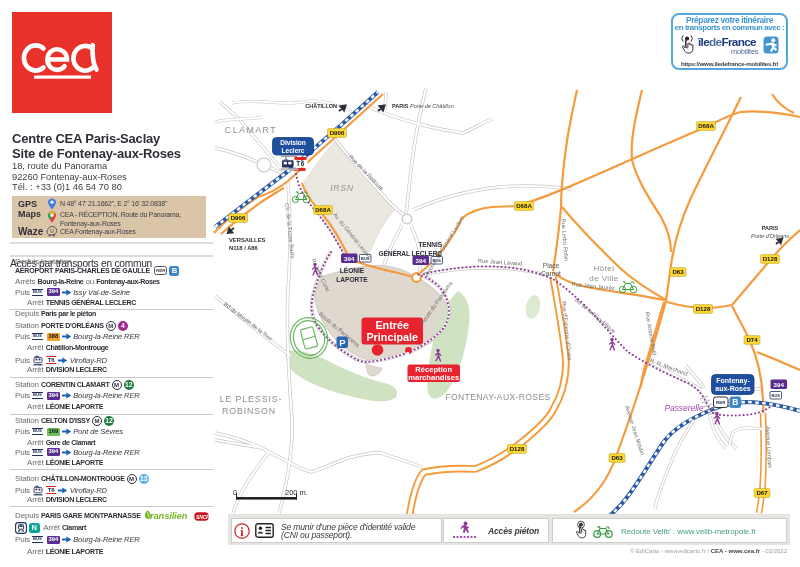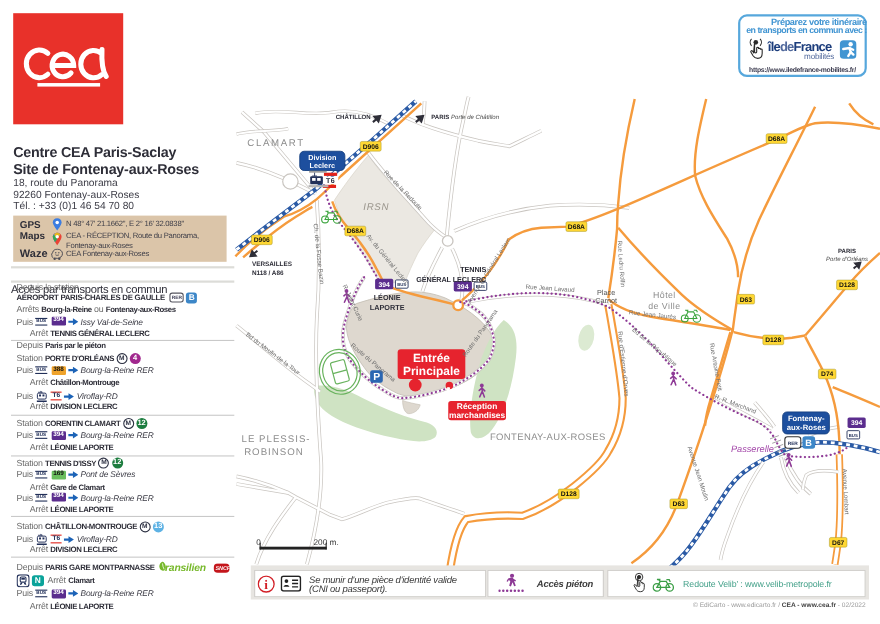--- a/index.html
+++ b/index.html
@@ -473,21 +473,21 @@
 <div class="ln" style="left:15px;top:380px">Station <b>CORENTIN CLAMART</b> <span class="mc">M</span> <span class="lc" style="background:#1d7d3f">12</span></div>
 
 <div class="ln" style="left:15px;top:391px">Puis <span class="bus">BUS</span>&nbsp; <span class="nb" style="background:#5b2d8e">394</span> <svg class="arr" width="9.5" height="7" viewBox="0 0 9.5 7">
         <path d="M0 3.5 h5" stroke="#1c63b7" stroke-width="2"></path>
         <path d="M4.3 0.4 L9.2 3.5 L4.3 6.6Z" fill="#1c63b7"></path>
       </svg> <i>Bourg-la-Reine RER</i></div>
 
 <div class="ln" style="left:27px;top:401.5px">Arrêt <b>LÉONIE LAPORTE</b></div>
 <div class="sep" style="top:413.5px"></div>
 
-<div class="ln" style="left:15px;top:416px">Station <b>TENNIS D'ISSY</b> <span class="mc">M</span> <span class="lc" style="background:#1d7d3f">12</span></div>
+<div class="ln" style="left:15px;top:416px">Station <b>CELTON D'ISSY</b> <span class="mc">M</span> <span class="lc" style="background:#1d7d3f">12</span></div>
 
 <div class="ln" style="left:15px;top:427px">Puis <span class="bus">BUS</span>&nbsp; <span class="nb" style="background:#6abf5e;color:#111">169</span> <svg class="arr" width="9.5" height="7" viewBox="0 0 9.5 7">
         <path d="M0 3.5 h5" stroke="#1c63b7" stroke-width="2"></path>
         <path d="M4.3 0.4 L9.2 3.5 L4.3 6.6Z" fill="#1c63b7"></path>
       </svg> <i>Pont de Sèvres</i></div>
 
 <div class="ln" style="left:27px;top:438px">Arrêt <b>Gare de Clamart</b></div>
 
 <div class="ln" style="left:15px;top:447.5px">Puis <span class="bus">BUS</span>&nbsp; <span class="nb" style="background:#5b2d8e">394</span> <svg class="arr" width="9.5" height="7" viewBox="0 0 9.5 7">
         <path d="M0 3.5 h5" stroke="#1c63b7" stroke-width="2"></path>
@@ -532,21 +532,21 @@
       </svg> <span class="nbg">N</span>&nbsp; Arrêt <b>Clamart</b></div>
 
 <div class="ln" style="left:15px;top:535px">Puis <span class="bus">BUS</span>&nbsp; <span class="nb" style="background:#5b2d8e">394</span> <svg class="arr" width="9.5" height="7" viewBox="0 0 9.5 7">
         <path d="M0 3.5 h5" stroke="#1c63b7" stroke-width="2"></path>
         <path d="M4.3 0.4 L9.2 3.5 L4.3 6.6Z" fill="#1c63b7"></path>
       </svg> <i>Bourg-la-Reine RER</i></div>
 
 <div class="ln" style="left:27px;top:547px">Arrêt <b>LÉONIE LAPORTE</b></div>
 
 <div class="abs" style="left:671px;top:13px;width:117px;height:57px;border:2px solid #56a7dc;border-radius:8px;background:#fff;box-sizing:border-box"></div>
-<div class="abs" style="left:671px;top:16.5px;width:117px;text-align:right;font-size:8.4px;font-weight:bold;color:#4195d2;line-height:7.2px;letter-spacing:-0.35px">Préparez votre itinéraire<br><span style="font-size:8px;letter-spacing:-0.45px">en transports en commun avec&nbsp;:</span></div>
+<div class="abs" style="left:671px;top:16.5px;width:117px;text-align:center;font-size:8.4px;font-weight:bold;color:#4195d2;line-height:7.2px;letter-spacing:-0.35px">Préparez votre itinéraire<br><span style="font-size:8px;letter-spacing:-0.45px">en transports en commun avec&nbsp;:</span></div>
 
 <svg class="abs" style="left:679px;top:33px" width="18" height="23" viewBox="0 0 18 23">
       <g fill="none" stroke="#2b2b2b" stroke-width="1">
         <path d="M4.2 8.6 A4.6 4.6 0 0 1 4.2 2.4 M12 2.4 A4.6 4.6 0 0 1 12 8.6"></path>
         <circle cx="8.1" cy="5.5" r="2.1" fill="#2b2b2b" stroke="none"></circle>
         <path d="M7 5.5 v8.8 c0 1 1.9 1 1.9 0 v-3.6 c0 -0.9 1.7 -0.9 1.7 0 v0.8 c0 -0.9 1.7 -0.9 1.7 0 v0.8 c0 -0.9 1.6 -0.9 1.6 0 v3.2 c0 3 -1.6 4.6 -4.1 4.6 c-2.3 0 -3.2 -0.8 -4.2 -2.4 l-1.9 -3.2 c-0.7 -1.1 0.6 -2 1.4 -1 l1 1.3 Z" fill="#fff"></path>
       </g>
     </svg>
 
 <div class="abs" style="left:698px;top:36.5px;font-size:11.8px;font-weight:bold;color:#1c3d7c;letter-spacing:-0.7px;line-height:11px">île<span style="font-weight:bold;color:#51699c">de</span>France</div>

